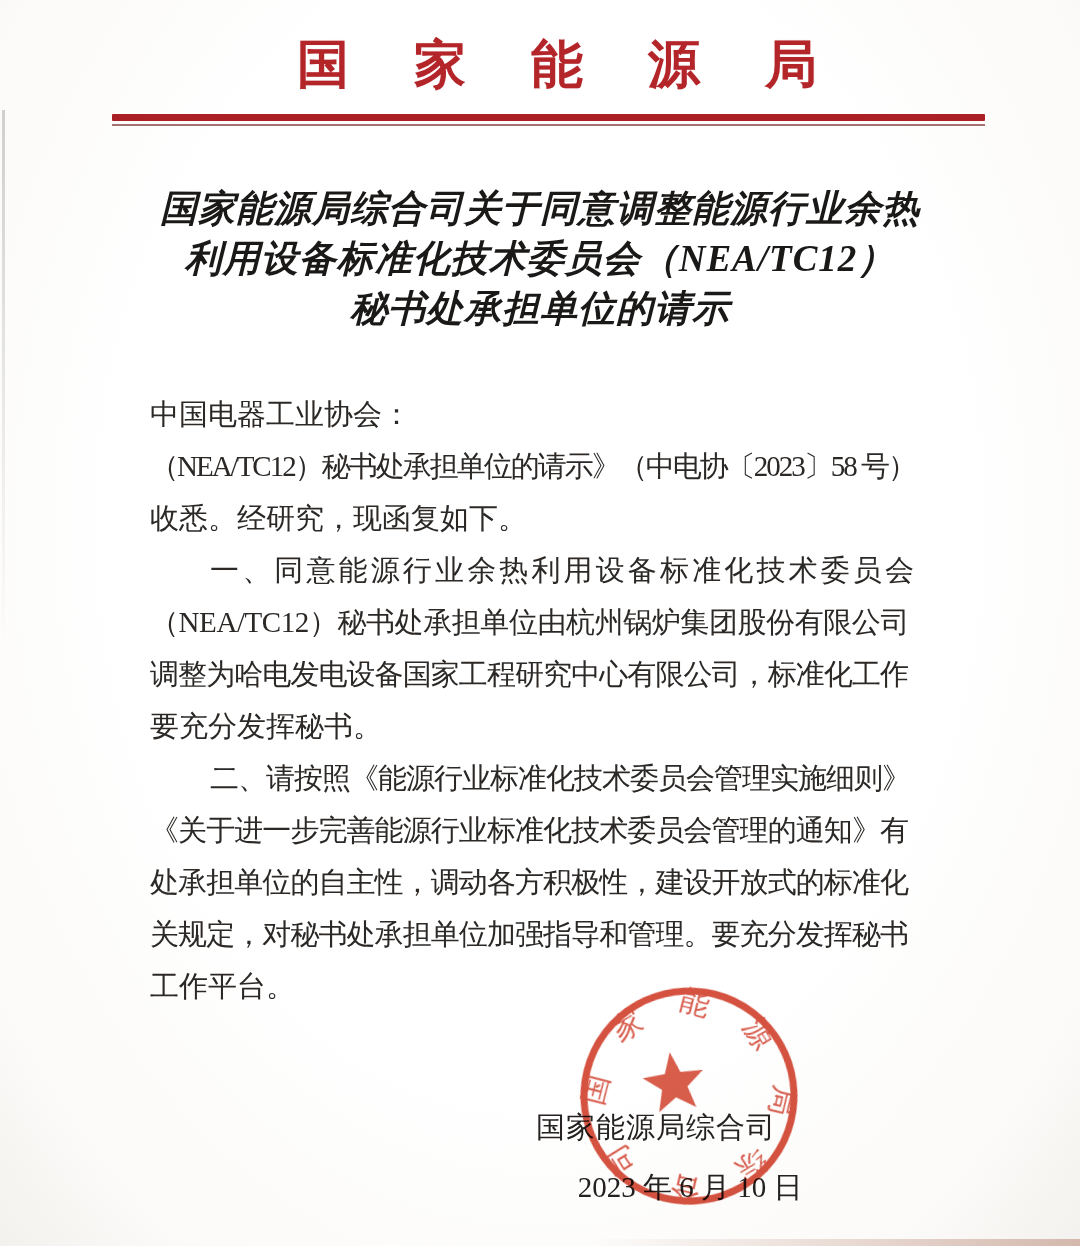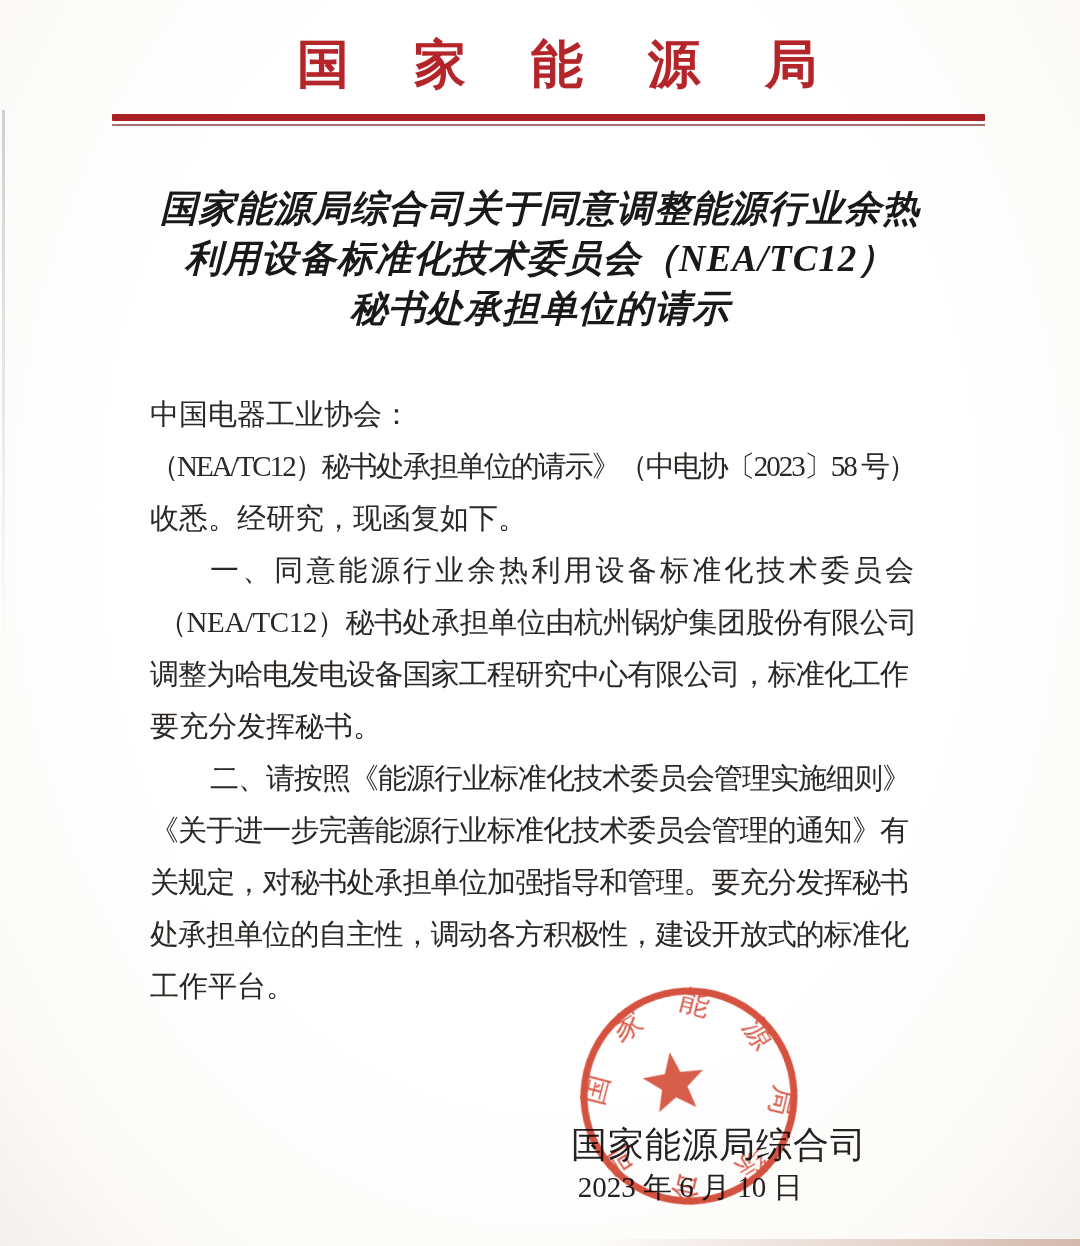--- a/index.html
+++ b/index.html
@@ -51,22 +51,22 @@
   .tline{height:50px;line-height:50px;letter-spacing:1px;font-style:italic;}
   
   .body-text{
     position:absolute;top:388px;left:150px;width:786px;
     color:var(--body-color);font-size:29px;
   }
   .bline{height:52px;line-height:52px;white-space:nowrap;}
   .bline.indent{padding-left:60px;}
   
   .sig-dept{
-    position:absolute;top:1108px;left:719px;transform:translateX(-50%);
-    font-size:36px;color:#242120;white-space:nowrap;letter-spacing:1px;margin-top:13px;
+    position:absolute;top:1108px;left:656px;transform:translateX(-50%);
+    font-size:29px;color:#242120;white-space:nowrap;letter-spacing:1px;
   }
   .sig-date{
     position:absolute;top:1160px;left:690px;transform:translateX(-50%);
     font-size:29px;color:#242120;white-space:nowrap;margin-top:8px;
   }
   
   .seal{
     position:absolute;left:569px;top:976px;width:240px;height:240px;
     mix-blend-mode:multiply;filter:blur(.4px);transform:rotate(-8deg);
   }
@@ -98,29 +98,29 @@
     <div class="bline">
       <span class="t">中国电器工业协会：</span>
     </div>
     <div>
         <div>
           <div class="bline fill"><span class="t" style="letter-spacing: -2px;">（NEA/TC12）秘书处承担单位的请示》（中电协〔2023〕58 号）</span></div>
           <div class="bline"><span class="t">收悉。经研究，现函复如下。</span></div>
         </div>
         <div>
           <div class="bline indent fill"><span class="t" style="letter-spacing: 3.14286px;">一、同意能源行业余热利用设备标准化技术委员会</span></div>
-          <div class="bline fill"><span class="t" style="letter-spacing: -0.425108px; margin-left: 8px;">（NEA/TC12）秘书处承担单位由杭州锅炉集团股份有限公司</span></div>
+          <div class="bline fill"><span class="t" style="letter-spacing: -0.425108px;">（NEA/TC12）秘书处承担单位由杭州锅炉集团股份有限公司</span></div>
           <div class="bline fill"><span class="t" style="letter-spacing: -0.923077px;">调整为哈电发电设备国家工程研究中心有限公司，标准化工作</span></div>
           <div class="bline"><span class="t">要充分发挥秘书。</span></div>
         </div>
         <div>
           <div class="bline indent fill"><span class="t" style="letter-spacing: -1px;">二、请按照《能源行业标准化技术委员会管理实施细则》</span></div>
           <div class="bline fill"><span class="t" style="letter-spacing: -0.923077px;">《关于进一步完善能源行业标准化技术委员会管理的通知》有</span></div>
+          <div class="bline fill"><span class="t" style="letter-spacing: -0.923077px;">处承担单位的自主性，调动各方积极性，建设开放式的标准化</span></div>
           <div class="bline fill"><span class="t" style="letter-spacing: -0.923077px;">关规定，对秘书处承担单位加强指导和管理。要充分发挥秘书</span></div>
-          <div class="bline fill"><span class="t" style="letter-spacing: -0.923077px;">处承担单位的自主性，调动各方积极性，建设开放式的标准化</span></div>
           <div class="bline"><span class="t">工作平台。</span></div>
         </div>
       </div>
   </div>
 
   <div class="sig-dept">国家能源局综合司</div>
   <div class="sig-date">2023 年 6 月 10 日</div>
 
   <svg class="seal" viewBox="0 0 240 240">
     <defs>

